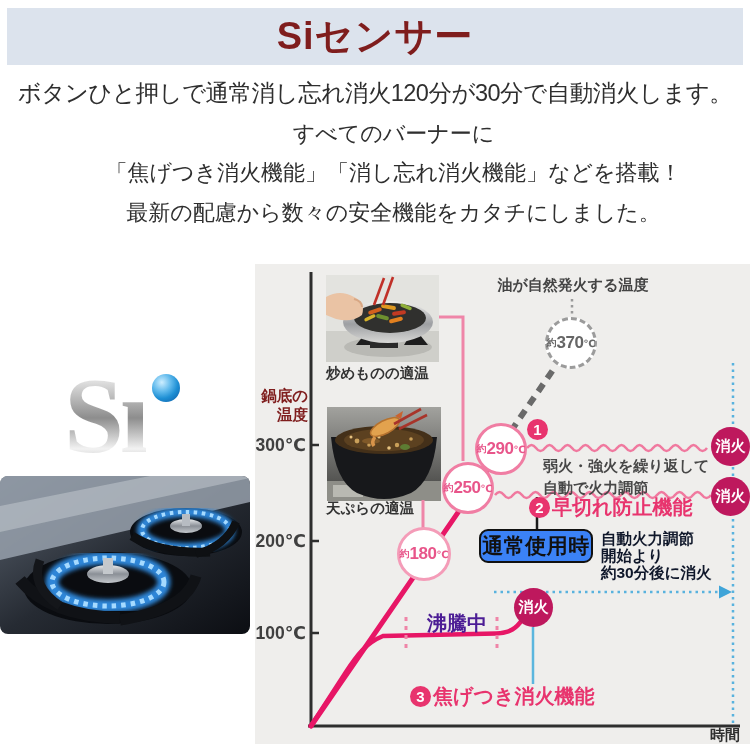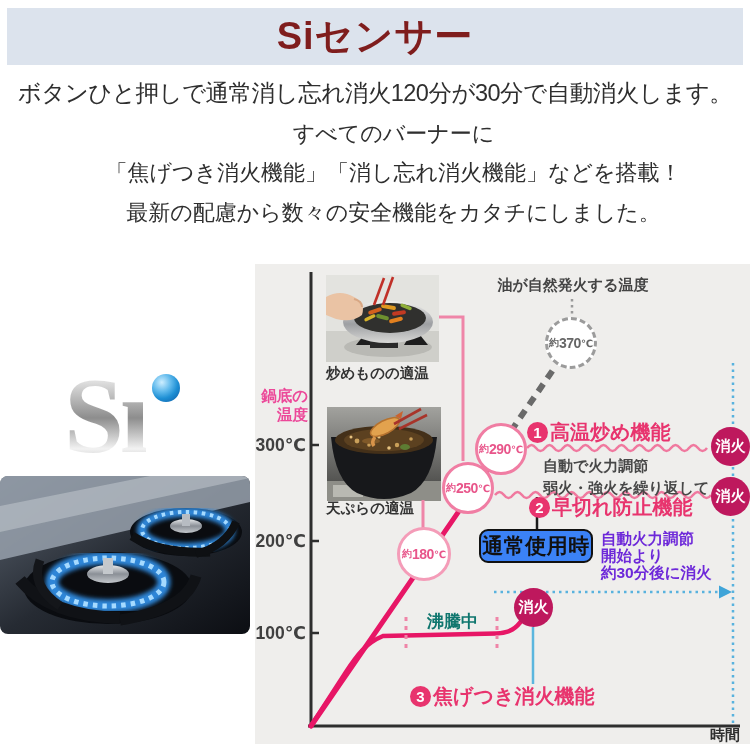--- a/index.html
+++ b/index.html
@@ -45,37 +45,37 @@
   .pan1{left:326px;top:275px;width:113px;height:87px;}
   .pan2{left:327px;top:407px;width:114px;height:94px;}
 
   
   .panel{left:255px;top:264px;width:495px;height:480px;background:#efeeec;}
 
   .gfx{left:0;top:0;width:750px;height:750px;pointer-events:none;}
 
   
   .y-label{left:240px;top:386px;width:68px;text-align:right;font-size:15.5px;
-    line-height:19px;color:#ec4899;font-weight:700;}
+    line-height:19px;color:#7f1d1d;font-weight:700;}
   .tick{left:240px;width:66px;text-align:right;font-size:17.5px;color:#404040;font-weight:700;}
   .t300{top:435px;} .t200{top:531px;} .t100{top:623px;}
   .x-label{left:710px;top:726px;font-size:15px;font-weight:700;color:#2f2f2f;}
 
   .caption{font-size:14.5px;color:#333;font-weight:700;}
   .cap1{left:326px;top:364px;} .cap2{left:326px;top:499px;}
 
   .oil-label{left:423px;top:276px;width:300px;text-align:center;font-size:15px;color:#444;font-weight:700;}
 
   
   .tcircle{
     background:#fff;border:3px solid #f07da3;border-radius:50%;
     display:flex;align-items:center;justify-content:center;
     color:#e8558a;font-weight:700;white-space:nowrap;
   }
-  .tcircle .sm{font-size:10px;} .tcircle .bg{font-size:14px;letter-spacing:-0.5px;}
+  .tcircle .sm{font-size:10px;} .tcircle .bg{font-size:17px;letter-spacing:-0.5px;}
   .c290{left:475px;top:423px;width:46px;height:46px;}
   .c250{left:442px;top:462px;width:46px;height:46px;}
   .c180{left:397px;top:527px;width:48px;height:48px;border-color:#f49cb8;}
   .c370{left:545px;top:317px;width:46px;height:46px;border:3px dashed #9b9b9b;color:#666;}
 
   
   .offc{
     width:39px;height:39px;border-radius:50%;background:#be185d;color:#fff;
     font-size:15px;font-weight:700;display:flex;align-items:center;justify-content:center;
   }
@@ -84,22 +84,22 @@
   
   .feat{display:flex;align-items:center;color:#e8346e;font-weight:700;}
   .fnum{
     width:21px;height:21px;border-radius:50%;background:#e8346e;color:#fff;
     font-size:15px;display:flex;align-items:center;justify-content:center;margin-right:2px;flex:0 0 21px;
   }
   .ftitle{font-size:20px;letter-spacing:0px;}
   .f1{left:527px;top:419px;} .f2{left:529px;top:494px;} .f3{left:410px;top:683px;}
 
   .f1-desc{left:543px;top:455px;font-size:15px;line-height:21.5px;color:#474747;font-weight:700;}
-  .auto-off{left:601px;top:530px;font-size:15.5px;line-height:17px;color:#6d28d9;font-weight:700;}
-  .boiling{left:427px;top:610px;font-size:17px;color:#0f766e;font-weight:700;text-align:center;}
+  .auto-off{left:601px;top:530px;font-size:15.5px;line-height:17px;color:#0f172a;font-weight:700;}
+  .boiling{left:427px;top:610px;font-size:20px;color:#4c1d95;font-weight:700;text-align:center;}
 
   .usage-box{
     left:479px;top:529px;width:110px;height:30px;background:#3b82f6;
     border:2.5px solid #111;border-radius:9px;
     display:flex;align-items:center;justify-content:center;
     font-size:21px;font-weight:700;color:#111;letter-spacing:0.5px;
   }
 </style>
 </head>
 <body>
@@ -299,25 +299,24 @@
     <span class="bg">180</span>
     <span class="sm">℃</span>
 </div>
 
 <div class="abs offc off1">消火</div>
 <div class="abs offc off2">消火</div>
 <div class="abs offc off3">消火</div>
 
 <div class="abs feat f1">
   <span class="fnum">1</span>
-  <span class="ftitle">高温炒め機能</span>
 </div>
 <div class="abs f1-desc">
+  <div>弱火・強火を繰り返して</div>
   <div>自動で火力調節</div>
-  <div>弱火・強火を繰り返して</div>
 </div>
 <div class="abs feat f2">
   <span class="fnum">2</span>
   <span class="ftitle">早切れ防止機能</span>
 </div>
 <div class="abs feat f3">
   <span class="fnum">3</span>
   <span class="ftitle">焦げつき消火機能</span>
 </div>
 

